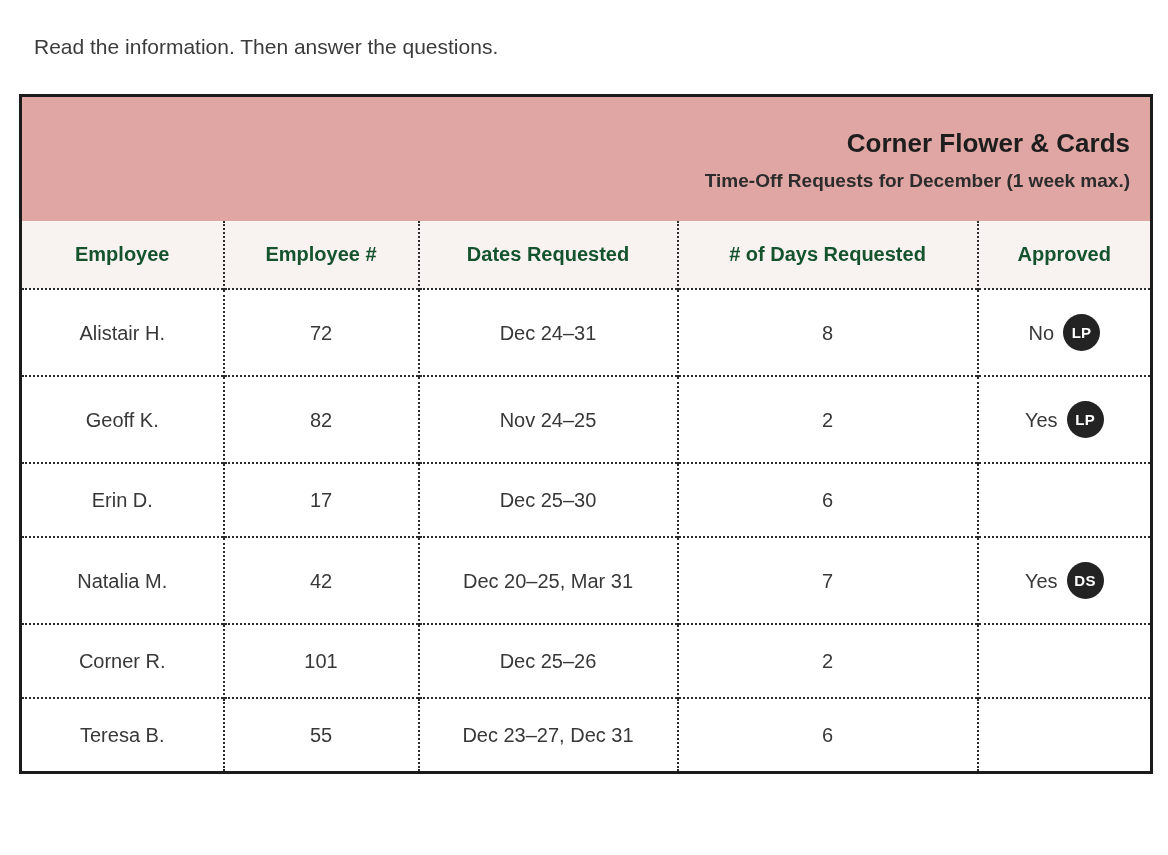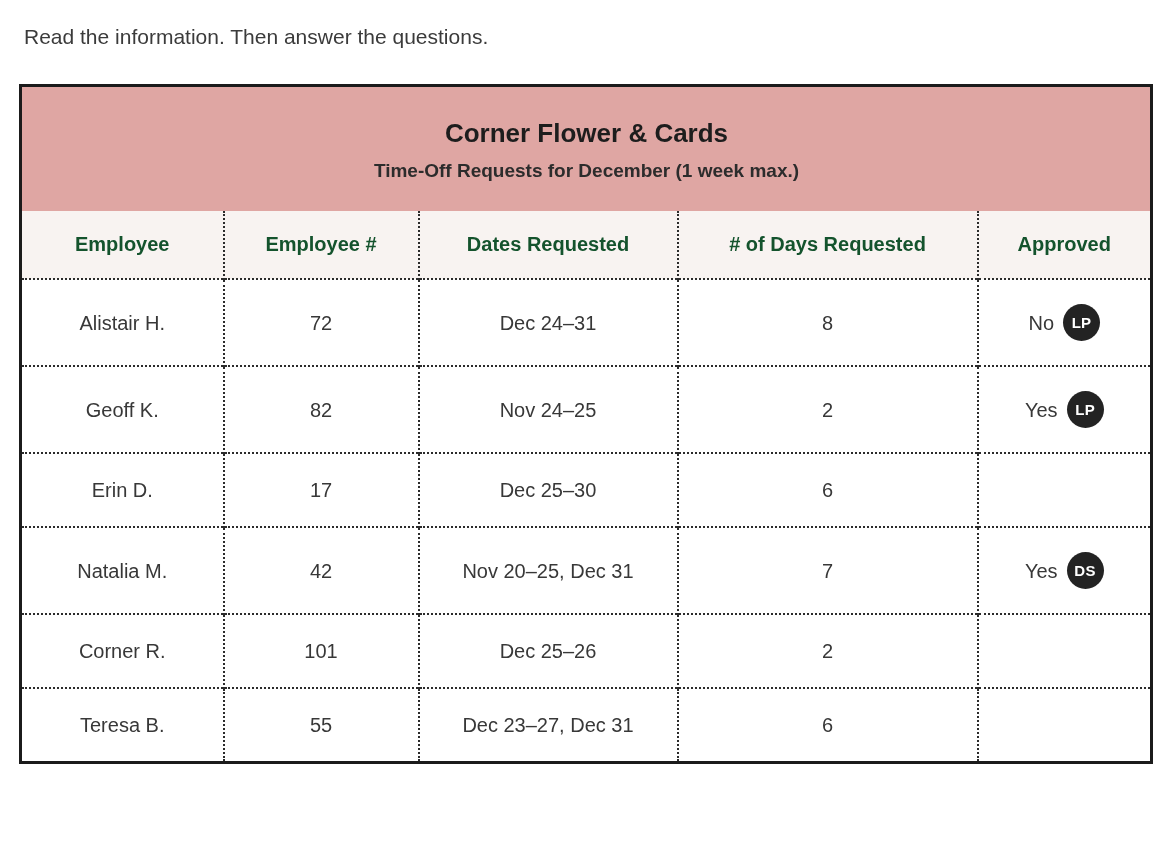--- a/index.html
+++ b/index.html
@@ -8,38 +8,38 @@
     background: #ffffff;
   }
   body {
     width: 1168px;
     height: 855px;
     font-family: "Liberation Sans", "DejaVu Sans", sans-serif;
     color: #2e2e2e;
     overflow: hidden;
   }
   .instruction {
-    margin: 0;
+    margin: 10px;
     padding: 23px 0 0 24px;
     font-size: 21px;
     line-height: 1.3;
     color: #3b3b3b;
   }
   table.card {
     margin: 34px 0 0 19px;
     width: 1134px;
     border: 3px solid var(--border, #1b1b1b);
     border-collapse: collapse;
     table-layout: fixed;
     background: #ffffff;
   }
   .band-cell {
     background: var(--band, #dfa6a3);
     padding: 31px 20px 27px 21px;
-    text-align: center;
+    text-align: right;
     vertical-align: middle;
   }
   .card-title {
     font-size: 26px;
     font-weight: 700;
     color: #1d1d1d;
     line-height: 1.2;
   }
   .card-subtitle {
     font-size: 19px;
@@ -155,21 +155,21 @@
     <td>
       <span class="approved-wrap">
         <span></span>
 
       </span>
     </td>
   </tr>
       <tr>
     <td>Natalia M.</td>
     <td>42</td>
-    <td>Nov 20–25, Dec 31</td>
+    <td>Dec 20–25, Mar 31</td>
     <td>7</td>
     <td>
       <span class="approved-wrap">
         <span>Yes</span>
         <span class="badge">DS</span>
       </span>
     </td>
   </tr>
       <tr>
     <td>Corner R.</td>

